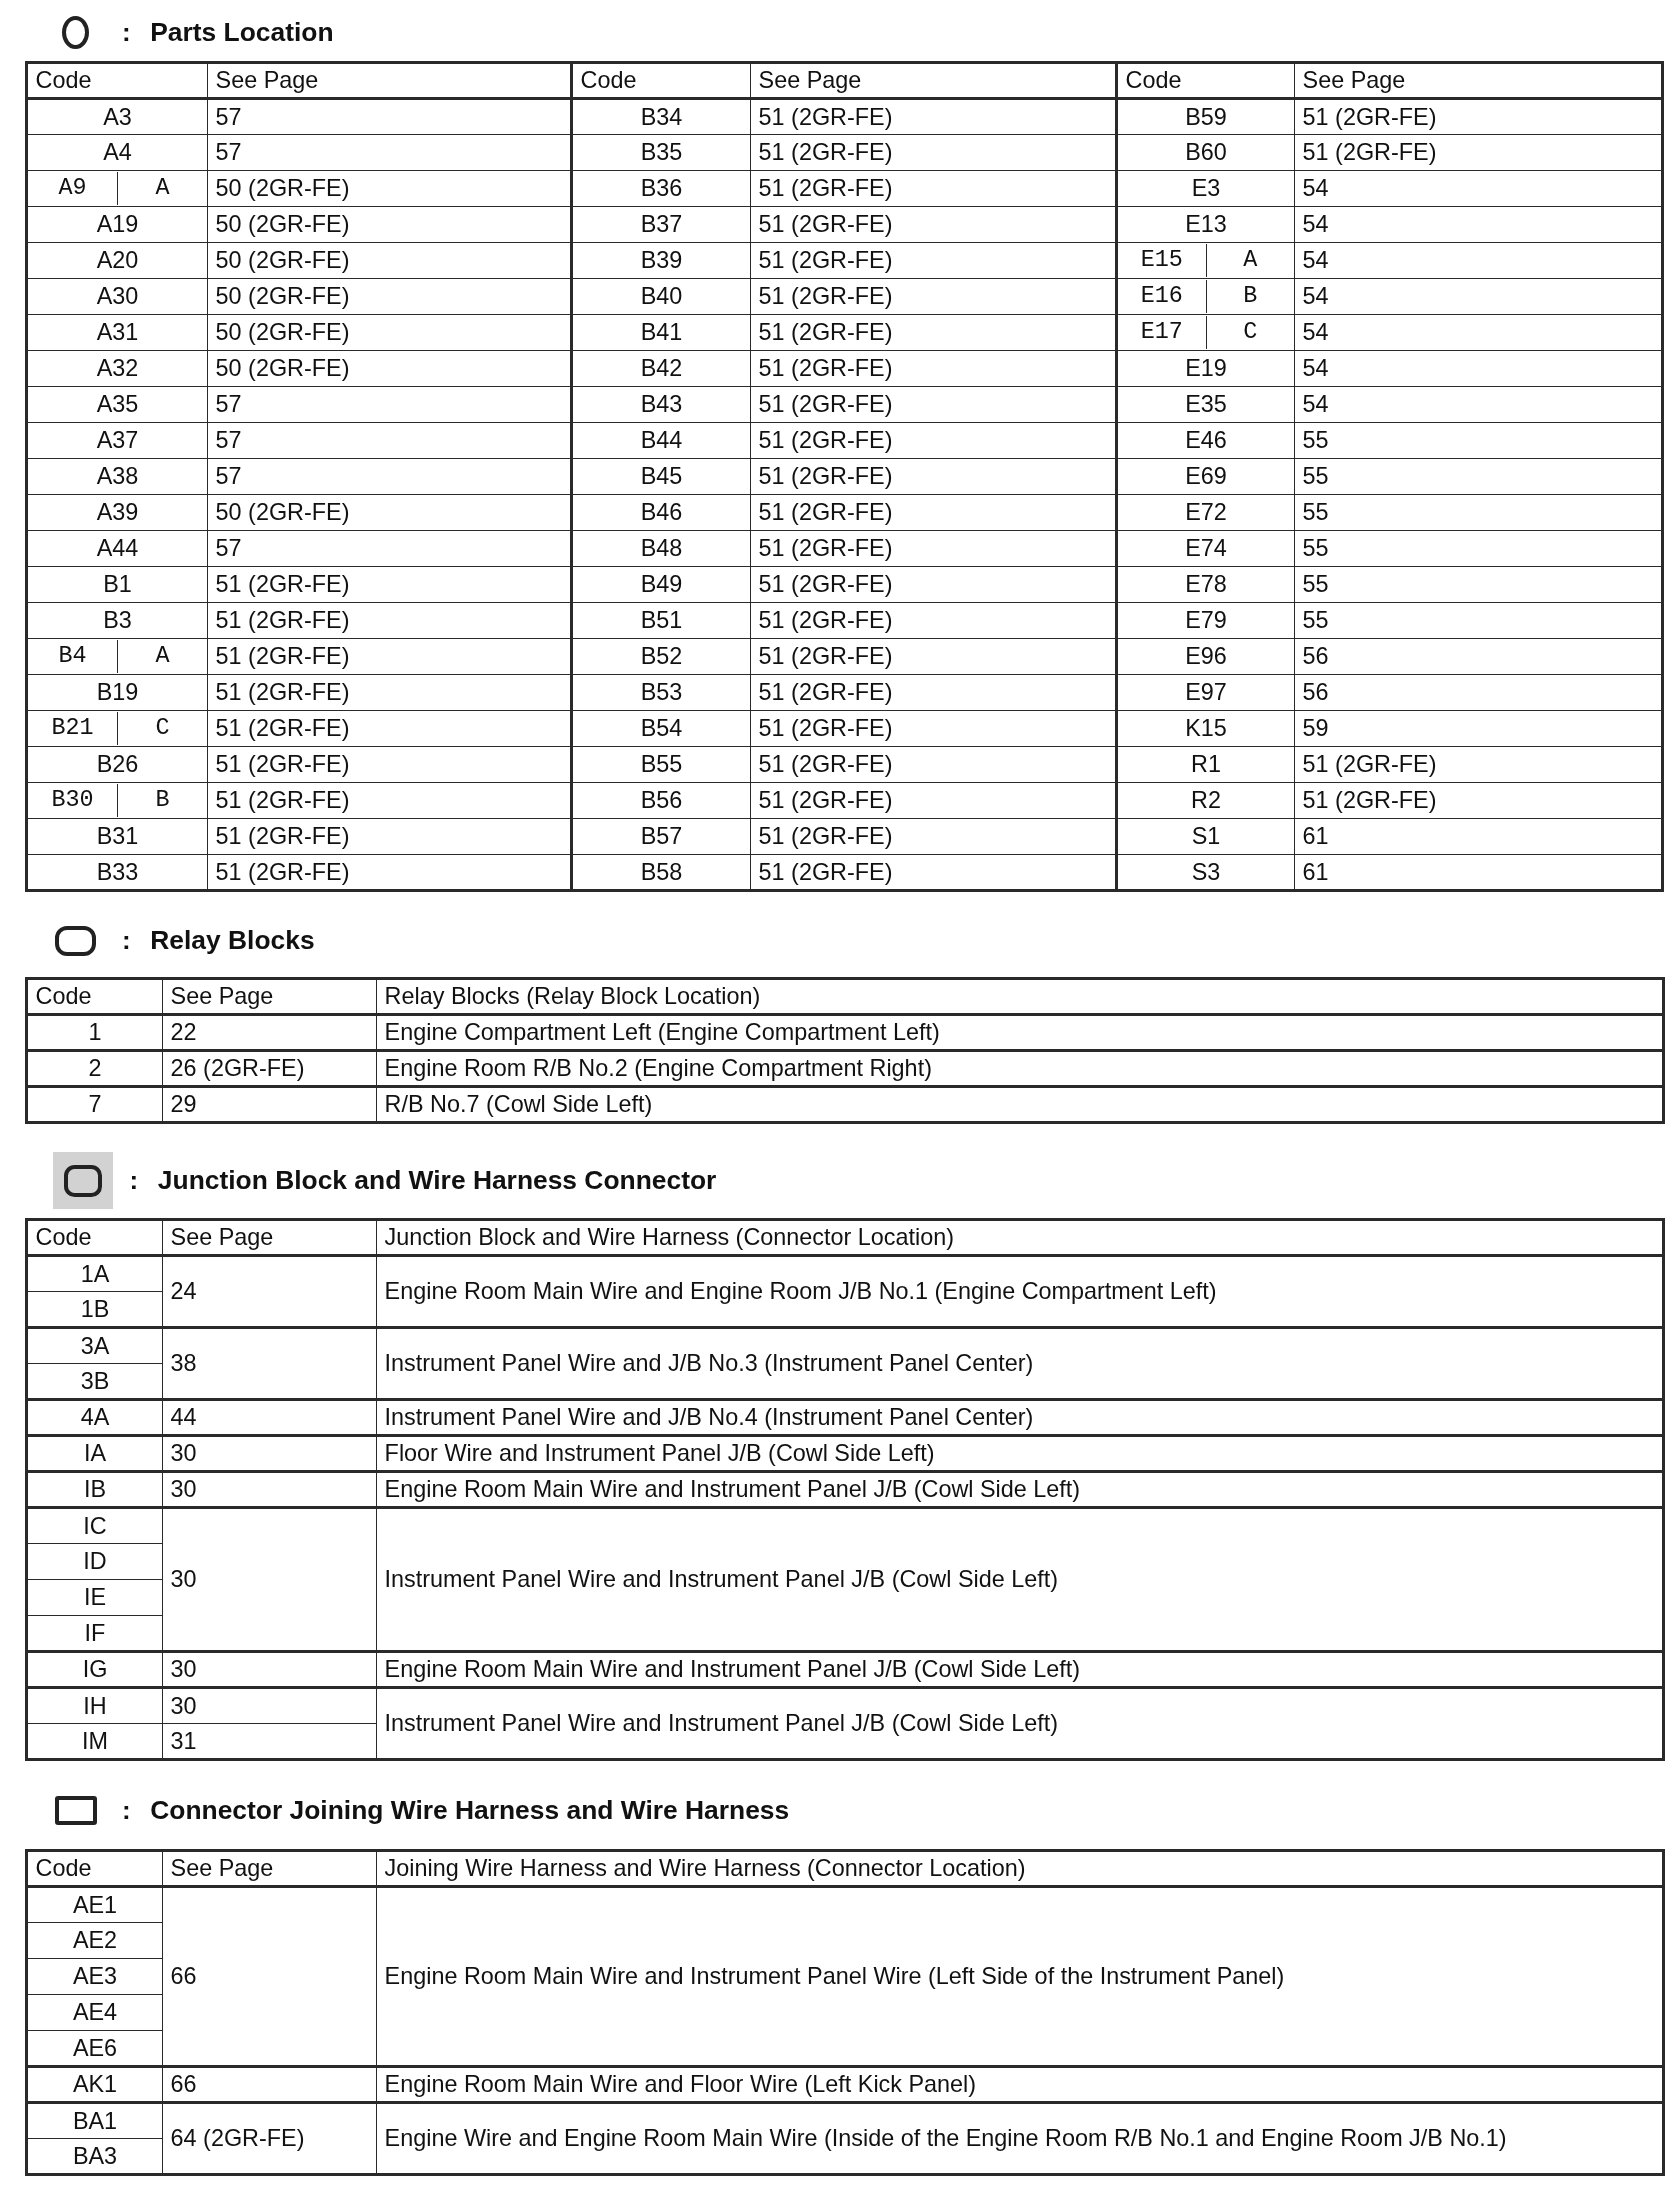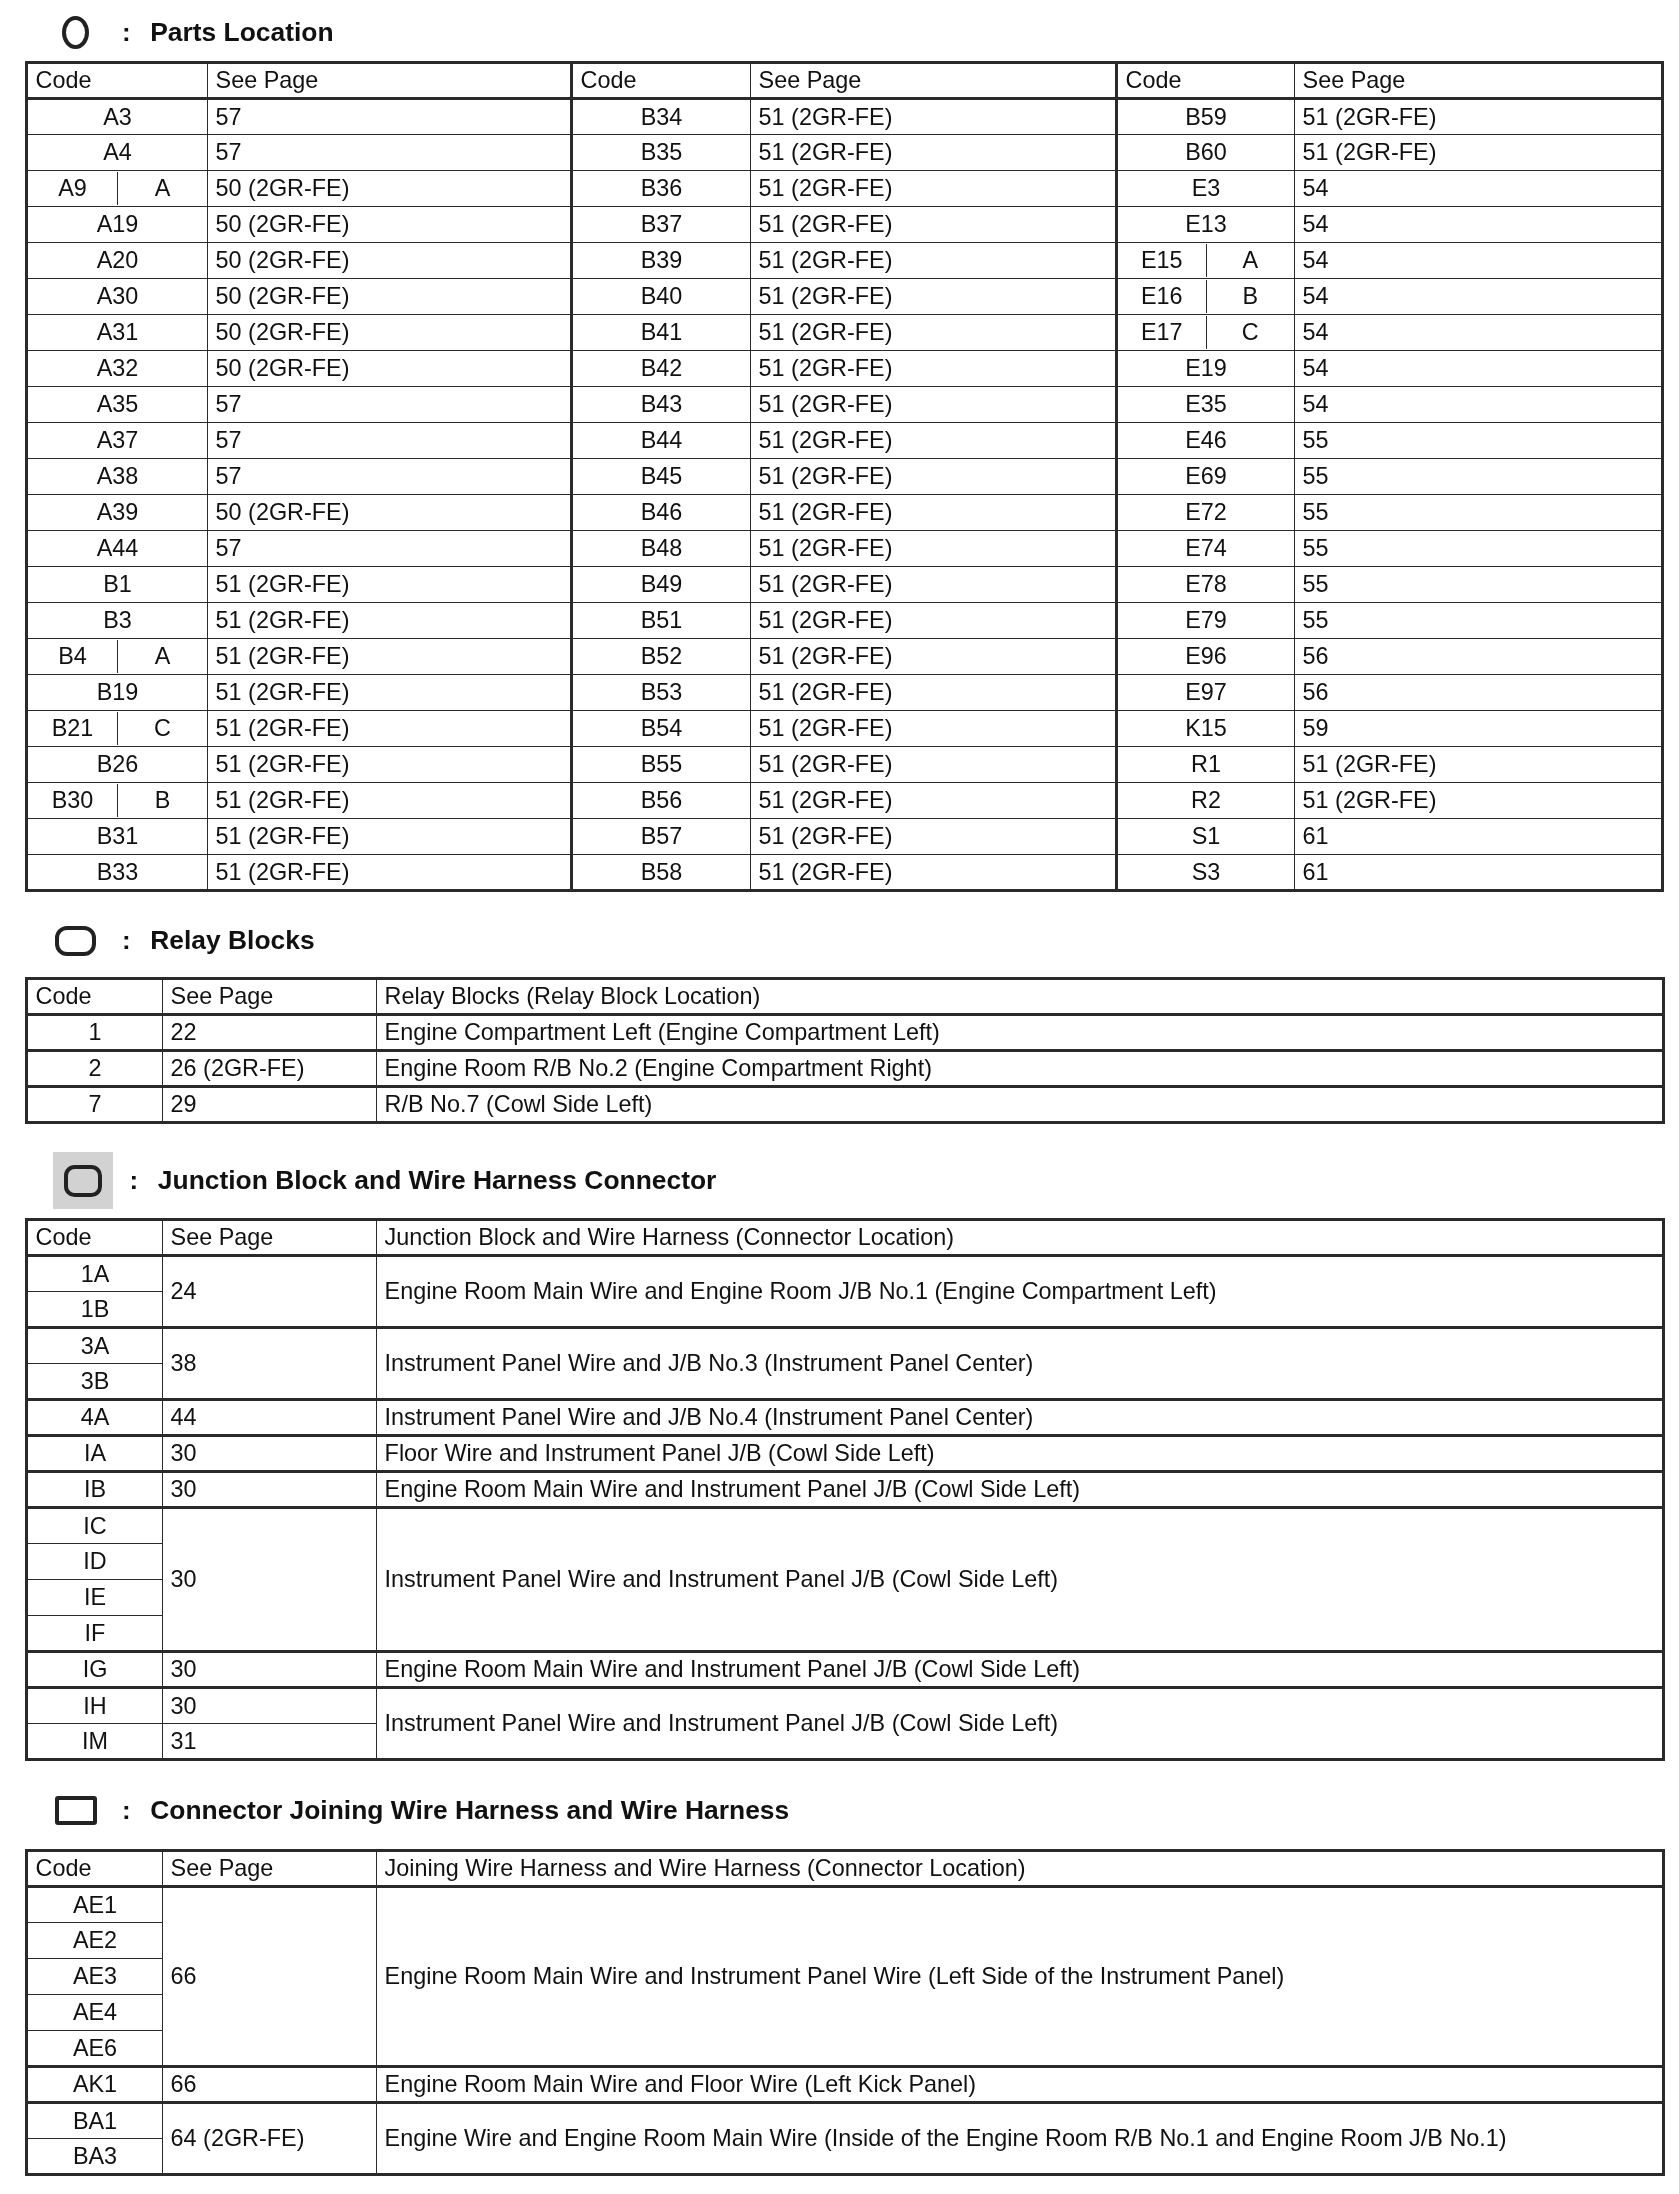--- a/index.html
+++ b/index.html
@@ -14,21 +14,21 @@
   .sym .rect { width:42px; height:29px; border:4.5px solid #222; border-radius:3px; box-sizing:border-box; }
   .colon { font-size:26px; font-weight:bold; margin-right:19.6px; }
   .title-text { font-size:26.4px; font-weight:bold; }
   table { position:absolute; border-collapse:collapse; border:3.8px solid #2a2a2a; font-size:23.4px; table-layout:fixed; }
   td, th { border:1.5px solid #2a2a2a; padding:0 7.6px; font-weight:normal; white-space:nowrap; overflow:hidden; }
   th { text-align:left; }
   thead tr { border-bottom:3.8px solid #2a2a2a; }
   td.c { text-align:center; }
   td.l { text-align:left; }
   .split { display:flex; height:100%; }
-  .split span { flex:1; text-align:center; }
+  .split span { flex:1; text-align:center;font-family:Liberation Mono, monospace; }
   .split span:first-child { border-right:1.5px solid #2a2a2a; }
   td.sub { padding:0; }
   .thick-l { border-left:3.8px solid #2a2a2a; }
   tr.grp { border-top:3px solid #2a2a2a; }
 </style>
 </head>
 <body>
 
 <div class="section-title" style="top:9.8px;">
   <div class="sym">

